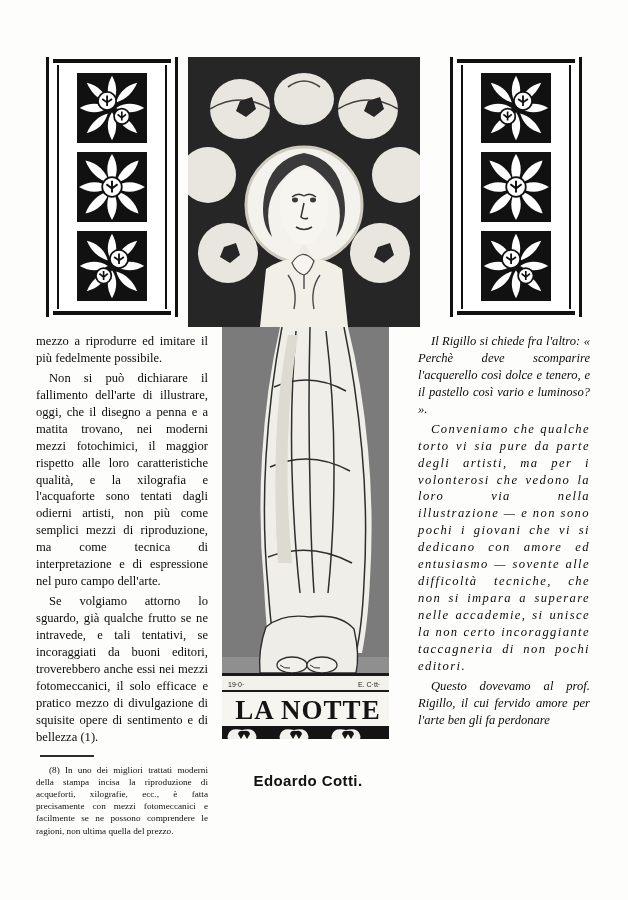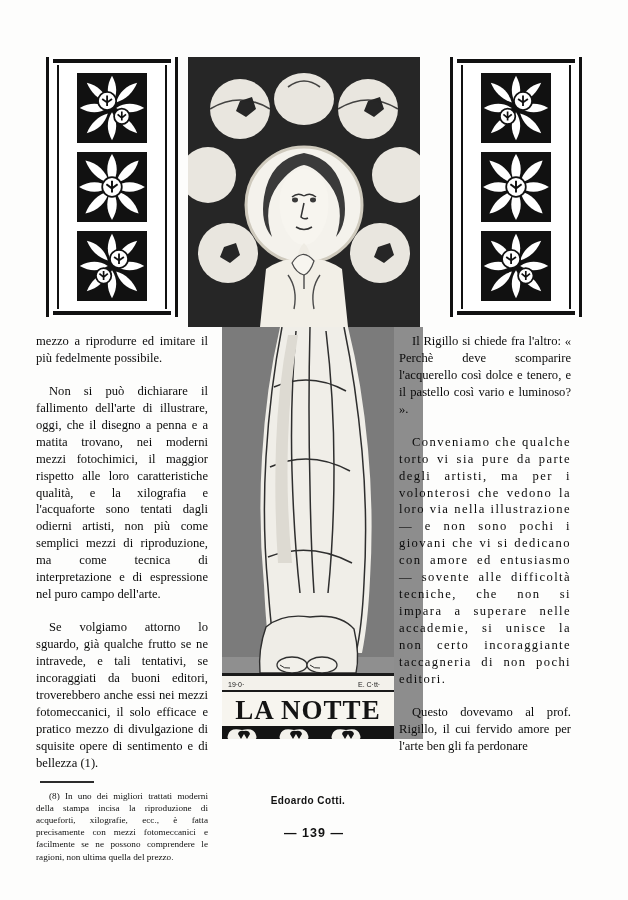--- a/index.html
+++ b/index.html
@@ -56,62 +56,62 @@
 
   
   .art-main {
     position: absolute;
     left: 188px; top: 0; width: 232px; height: 270px;
     background: #2a2a2a;
     overflow: hidden;
   }
   .art-lower {
     position: absolute;
-    left: 222px; top: 327px; width: 201px; height: 412px;
+    left: 222px; top: 327px; width: 167px; height: 412px;
     background: #8d8d8d;
     overflow: hidden;
   }
   .art-main svg, .art-lower svg { display: block; }
 
   
   .col {
     position: absolute;
     top: 333px;
     width: 172px;
     font-size: 12.6px;
     line-height: 1.345;
     text-align: justify;
     color: #0b0b0b;
   }
   .col.left  { left: 36px; }
-  .col.right { left: 399px; }
+  .col.right { left: 418px; font-style: italic; }
   .col p { margin: 0; text-indent: 13px; }
   .col p.noindent { text-indent: 0; }
-  .col p + p { margin-top: 16px; }
+  .col p + p { margin-top: 3px; }
   .spaced { letter-spacing: 1.4px; }
 
   .fn-rule {
     width: 54px; height: 2px; background: #2c2c2c;
     margin: 9px 0 7px 4px;
   }
   .footnote {
     font-size: 9.2px;
     line-height: 1.33;
     text-align: justify;
     text-indent: 12px;
     color: #101010;
     margin: 0;
   }
 
   .caption {
     position: absolute;
-    left: 222px; top: 795px; width: 172px;
+    left: 222px; top: 772px; width: 172px;
     text-align: center;
     font-family: "Liberation Sans", sans-serif;
-    font-size: 10px;
+    font-size: 15px;
     font-weight: bold;
     letter-spacing: 0.4px;
     color: #111;
   }
 
   .folio {
     position: absolute;
     left: 0; right: 0; top: 826px;
     text-align: center;
     font-family: "Liberation Sans", sans-serif;
@@ -353,15 +353,14 @@
     <p class="footnote">(8) In uno dei migliori trattati moderni della stampa incisa la riproduzione di acqueforti, xilografie, ecc., è fatta precisamente con mezzi fotomeccanici e facilmente se ne possono comprendere le ragioni, non ultima quella del prezzo.</p>
   </div>
 
   <div class="col right">
     <p>Il Rigillo si chiede fra l'altro: « Perchè deve scomparire l'acquerello così dolce e tenero, e il pastello così vario e luminoso? ».</p>
     <p class="spaced">Conveniamo che qualche torto vi sia pure da parte degli artisti, ma per i volonterosi che vedono la loro via nella illustrazione — e non sono pochi i giovani che vi si dedicano con amore ed entusiasmo — sovente alle difficoltà tecniche, che non si impara a superare nelle accademie, si unisce la non certo incoraggiante taccagneria di non pochi editori.</p>
     <p>Questo dovevamo al prof. Rigillo, il cui fervido amore per l'arte ben gli fa perdonare</p>
   </div>
 
   <div class="caption">Edoardo Cotti.</div>
-  <div class="folio">— 139 —</div>
 
 </div>
 
 </body></html>

